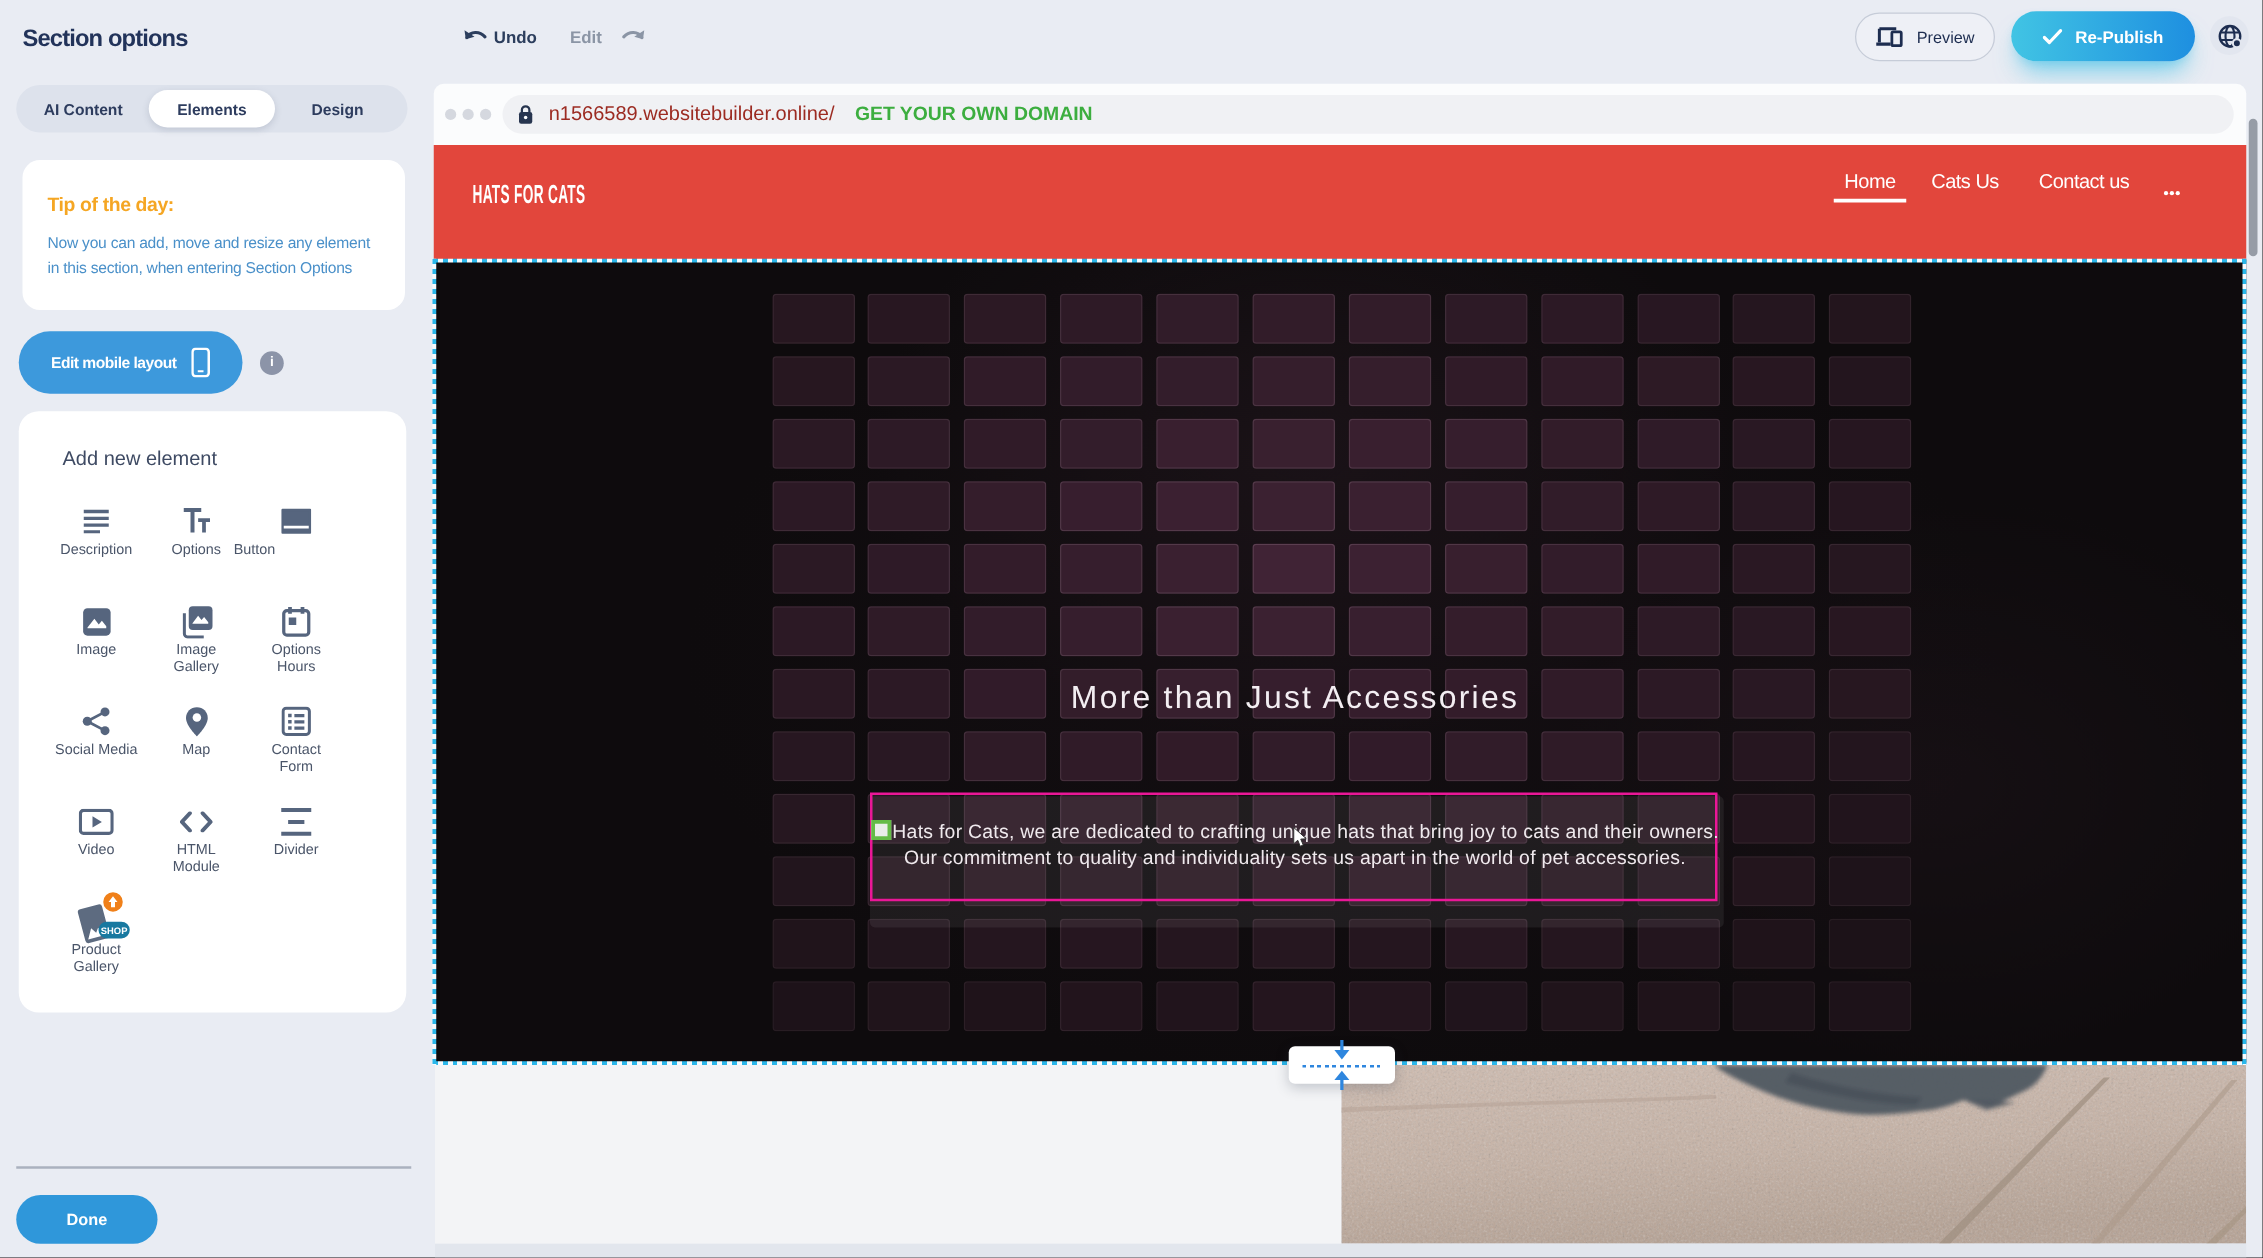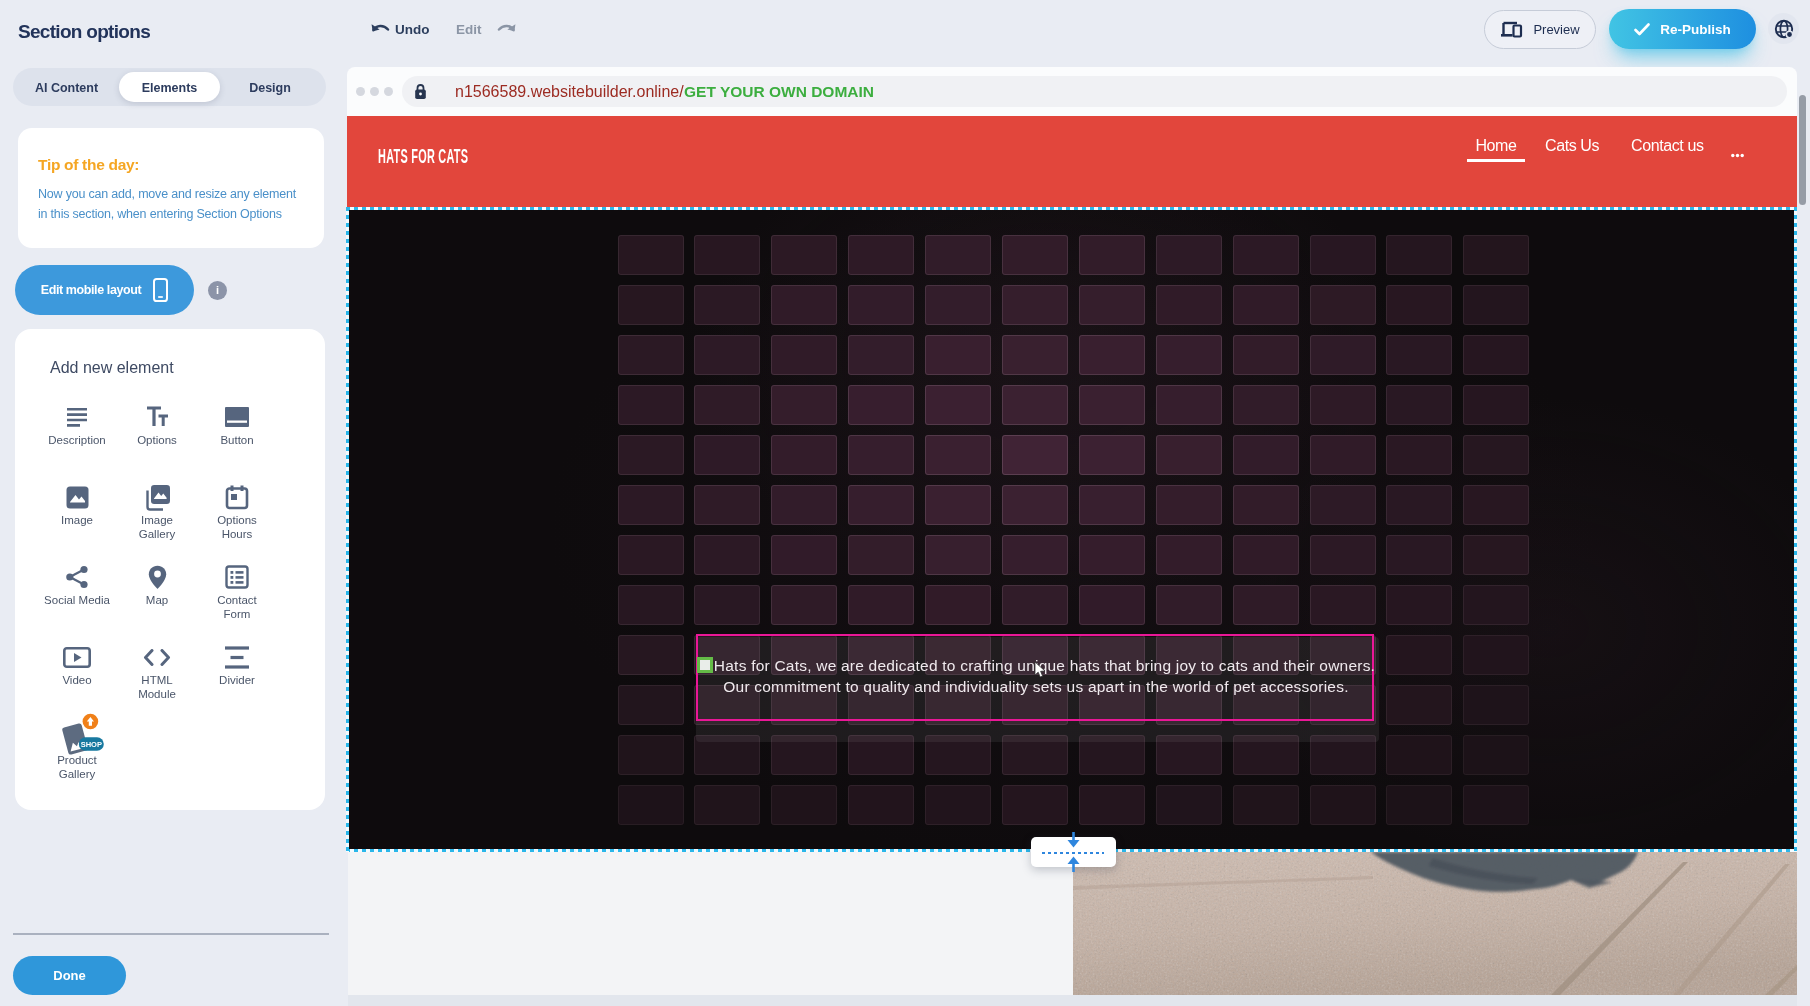--- a/index.html
+++ b/index.html
@@ -137,21 +137,21 @@
     <path d="M30.4 4 L34 8.6 H32 V12.8 H28.8 V8.6 H26.8 Z" fill="#fff"></path>
 <rect x="18.8" y="24.3" width="25" height="13.5" rx="6.75" fill="#1879a0"></rect>
     <text x="31.3" y="34" text-anchor="middle" font-family="Liberation Sans, sans-serif" font-size="7.5" font-weight="bold" fill="#fff">SHOP</text>
 </svg>
 <div class="abs" style="left:27px;top:434px;width:100px;text-align:center;font-size:11.5px;line-height:13.5px;color:#4a5569;">
     <div>Description</div>
   </div>
 <div class="abs" style="left:107px;top:434px;width:100px;text-align:center;font-size:11.5px;line-height:13.5px;color:#4a5569;">
     <div>Options</div>
   </div>
-<div class="abs" style="left:187px;top:434px;width:100px;text-align:center;font-size:11.5px;line-height:13.5px;color:#4a5569;">
+<div class="abs" style="left:187px;top:434px;width:100px;text-align:left;font-size:11.5px;line-height:13.5px;color:#4a5569;">
     <div>Button</div>
   </div>
 <div class="abs" style="left:27px;top:514px;width:100px;text-align:center;font-size:11.5px;line-height:13.5px;color:#4a5569;">
     <div>Image</div>
   </div>
 <div class="abs" style="left:107px;top:514px;width:100px;text-align:center;font-size:11.5px;line-height:13.5px;color:#4a5569;">
     <div>Image</div>
     <div>Gallery</div>
   </div>
 <div class="abs" style="left:187px;top:514px;width:100px;text-align:center;font-size:11.5px;line-height:13.5px;color:#4a5569;">
@@ -190,21 +190,21 @@
 <div class="abs" style="left:347px;top:67px;width:1450px;height:49px;background:#fbfcfd;border-radius:8px 8px 0 0;"></div>
 <div class="abs" style="left:356px;top:87px;width:9px;height:9px;border-radius:50%;background:#d5d8df;"></div>
 <div class="abs" style="left:370px;top:87px;width:9px;height:9px;border-radius:50%;background:#d5d8df;"></div>
 <div class="abs" style="left:384px;top:87px;width:9px;height:9px;border-radius:50%;background:#d5d8df;"></div>
 <div class="abs" style="left:402px;top:76px;width:1385px;height:31px;border-radius:16px;background:#f0f1f4;"></div>
 <svg class="abs" style="left:414px;top:83px" width="13" height="17" viewBox="0 0 13 17">
   <path d="M3.5 7 V5 a3 3 0 0 1 6 0 V7" fill="none" stroke="#27354f" stroke-width="1.8"></path>
   <rect x="1.2" y="6.5" width="10.6" height="9.5" rx="1.8" fill="#27354f"></rect>
   <circle cx="6.5" cy="11" r="1.4" fill="#fff"></circle>
 </svg>
-<div class="abs" style="left:439px;top:83px;font-size:16px;color:#9c2b22;margin-left:16px;">n1566589.websitebuilder.online/</div>
+<div class="abs" style="left:439px;top:83px;font-size:16px;color:#9c2b22;">n1566589.websitebuilder.online/</div>
 <div class="abs" style="left:684px;top:83px;font-size:15.5px;font-weight:bold;color:#3cae3f;">GET YOUR OWN DOMAIN</div>
 
 <div class="abs" style="left:347px;top:116px;width:1450px;height:92px;background:#e2463c;"></div>
 <div class="abs" style="left:378px;top:144px;font-size:21px;font-weight:bold;color:#fff;transform:scaleX(0.52);transform-origin:0 0;white-space:nowrap;letter-spacing:0.5px;">HATS FOR CATS</div>
 <div class="abs" style="left:1467px;top:137px;width:58px;text-align:center;font-size:16px;letter-spacing:-0.4px;color:#fff;">Home</div>
 <div class="abs" style="left:1467px;top:159px;width:58px;height:3px;background:#fff;"></div>
 <div class="abs" style="left:1545px;top:137px;font-size:16px;letter-spacing:-0.4px;color:#fff;">Cats Us</div>
 <div class="abs" style="left:1631px;top:137px;font-size:16px;letter-spacing:-0.4px;color:#fff;">Contact us</div>
 <div class="abs" style="left:1731px;top:144px;"><svg width="13" height="5" viewBox="0 0 13 5">
       <circle cx="1.8" cy="2.5" r="1.7" fill="#fff"></circle>
@@ -354,20 +354,21 @@
 <div class="gb" style="left:423px;top:577px;background:rgb(31,19,26);box-shadow:inset 0 0 0 1px rgba(255,230,245,0.06)"></div>
 <div class="gb" style="left:500px;top:577px;background:rgb(34,20,28);box-shadow:inset 0 0 0 1px rgba(255,230,245,0.07)"></div>
 <div class="gb" style="left:577px;top:577px;background:rgb(33,20,28);box-shadow:inset 0 0 0 1px rgba(255,230,245,0.06)"></div>
 <div class="gb" style="left:654px;top:577px;background:rgb(36,21,30);box-shadow:inset 0 0 0 1px rgba(255,230,245,0.07)"></div>
 <div class="gb" style="left:731px;top:577px;background:rgb(36,21,30);box-shadow:inset 0 0 0 1px rgba(255,230,245,0.07)"></div>
 <div class="gb" style="left:808px;top:577px;background:rgb(32,20,28);box-shadow:inset 0 0 0 1px rgba(255,230,245,0.06)"></div>
 <div class="gb" style="left:885px;top:577px;background:rgb(32,20,27);box-shadow:inset 0 0 0 1px rgba(255,230,245,0.06)"></div>
 <div class="gb" style="left:962px;top:577px;background:rgb(31,19,26);box-shadow:inset 0 0 0 1px rgba(255,230,245,0.06)"></div>
 <div class="gb" style="left:1038px;top:577px;background:rgb(28,18,24);box-shadow:inset 0 0 0 1px rgba(255,230,245,0.05)"></div>
 <div class="gb" style="left:1115px;top:577px;background:rgb(29,18,25);box-shadow:inset 0 0 0 1px rgba(255,230,245,0.05)"></div>
+  <div class="abs" style="left:0px;top:338px;width:1377px;text-align:center;font-size:25.5px;line-height:25.5px;color:#f3eef2;letter-spacing:1.8px;">More than Just Accessories</div>
   <div class="abs" style="left:348.5px;top:429px;width:683px;height:105px;background:rgba(255,255,255,0.065);border-radius:4px;"></div>
   <div class="abs" style="left:348.5px;top:426px;width:678px;height:87px;border:2px solid #ea1797;"></div>
   <div class="abs" style="left:0px;top:446.7px;width:1377px;text-align:center;font-size:15.5px;letter-spacing:0.22px;line-height:21.4px;color:#efe9ed;"><span style="display:inline-block;width:16px;height:16px;border:3px solid #64bb47;background:#e9ede9;vertical-align:-2.5px;margin-right:1px;"></span>Hats for Cats, we are dedicated to crafting unique hats that bring joy to cats and their owners.<br>Our commitment to quality and individuality sets us apart in the world of pet accessories.</div>
   <svg class="abs" style="left:686px;top:453px" width="12" height="18" viewBox="0 0 12 18">
       <path d="M1 1 L1 14 L4.2 11.2 L6.2 16 L8.6 15 L6.6 10.3 L11 10 Z" fill="#fff" stroke="#333" stroke-width="0.8"></path>
     </svg>
 </div>
 
 <div class="abs" style="left:346px;top:206.5px;width:1451px;height:3px;background:repeating-linear-gradient(90deg,#2ab7ea 0 4px,#f4fbff 4px 8px);"></div>
 <div class="abs" style="left:346px;top:849px;width:1451px;height:3px;background:repeating-linear-gradient(90deg,#2ab7ea 0 4px,#f4fbff 4px 8px);"></div>

